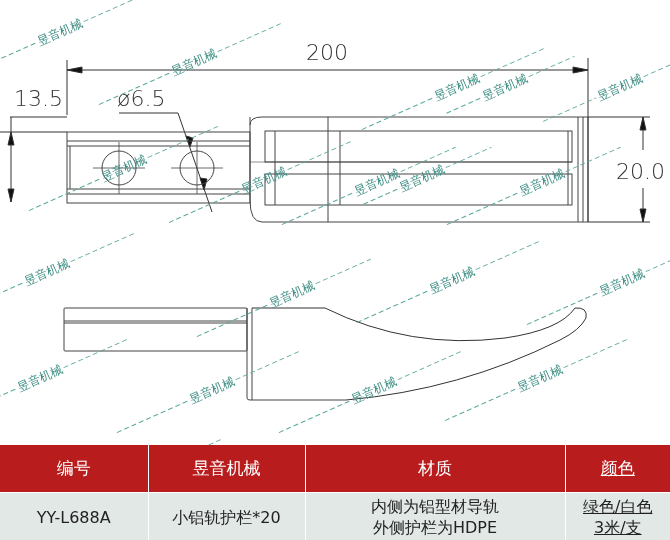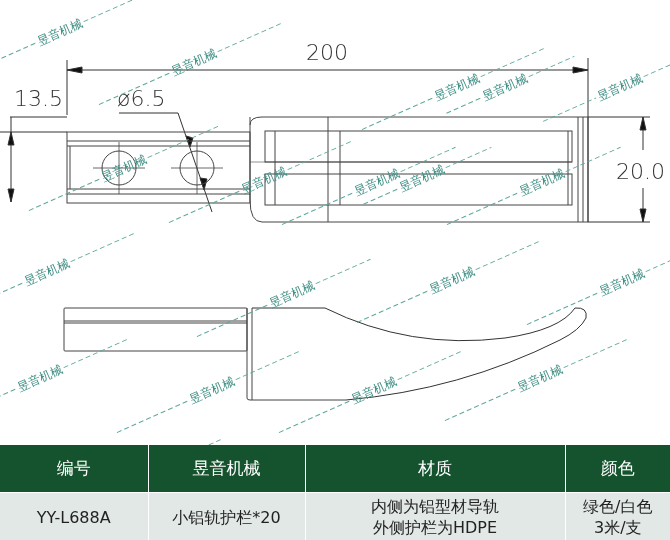--- a/index.html
+++ b/index.html
@@ -2,23 +2,23 @@
 <html><head>
 <meta charset="utf-8">
 <style>
   html, body { margin:0; padding:0; background:#ffffff; }
   body { width:670px; height:540px; position:relative; overflow:hidden; font-family:"DejaVu Sans", sans-serif; }
   #drawing { position:absolute; left:0; top:0; width:670px; height:445px; }
   .dim-text { font-family:"DejaVu Sans", sans-serif; font-size:22px; fill:#333; font-weight:300; }
   .wm { font-family:"DejaVu Sans", sans-serif; font-size:12px; fill:#3f8f85; }
   .wm-line { stroke:#5aa89d; stroke-width:0.9; stroke-dasharray:5 3; fill:none; }
   #spec-table { position:absolute; left:0; top:445px; width:670px; height:95px; border-collapse:collapse; table-layout:fixed; }
-  #spec-table th { background:#14532d; color:#ffffff; font-weight:normal; font-size:17px; height:47px; border-right:1px solid #ffffff; padding:0; text-align:center; }
+  #spec-table th { background:#b91c1c; color:#ffffff; font-weight:normal; font-size:17px; height:47px; border-right:1px solid #ffffff; padding:0; text-align:center; }
   #spec-table td { background:#e2e8e6; color:#222; font-size:16px; height:48px; border-right:1px solid #ffffff; border-top:1px solid #ffffff; padding:0; text-align:center; line-height:21px; }
-  #spec-table th:last-child, #spec-table td:last-child { border-right:none; }
+  #spec-table th:last-child, #spec-table td:last-child { border-right:none;text-decoration:underline; }
   .line-block { display:block; }
   #wm-overlay { position:absolute; left:0; top:0; width:670px; height:540px; pointer-events:none; }
 </style>
 </head>
 <body>
 
 <svg id="drawing" viewBox="0 0 670 445" xmlns="http://www.w3.org/2000/svg">
 
   <g stroke="#333" stroke-width="1" fill="none">
     <line x1="67" y1="60" x2="67" y2="115"></line>

